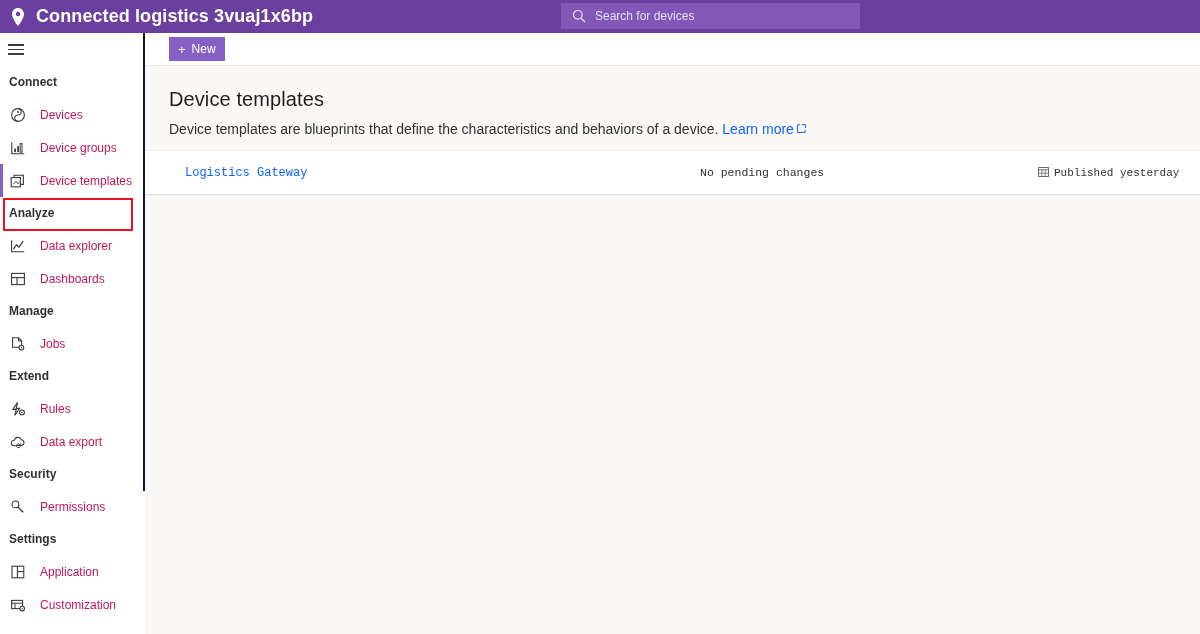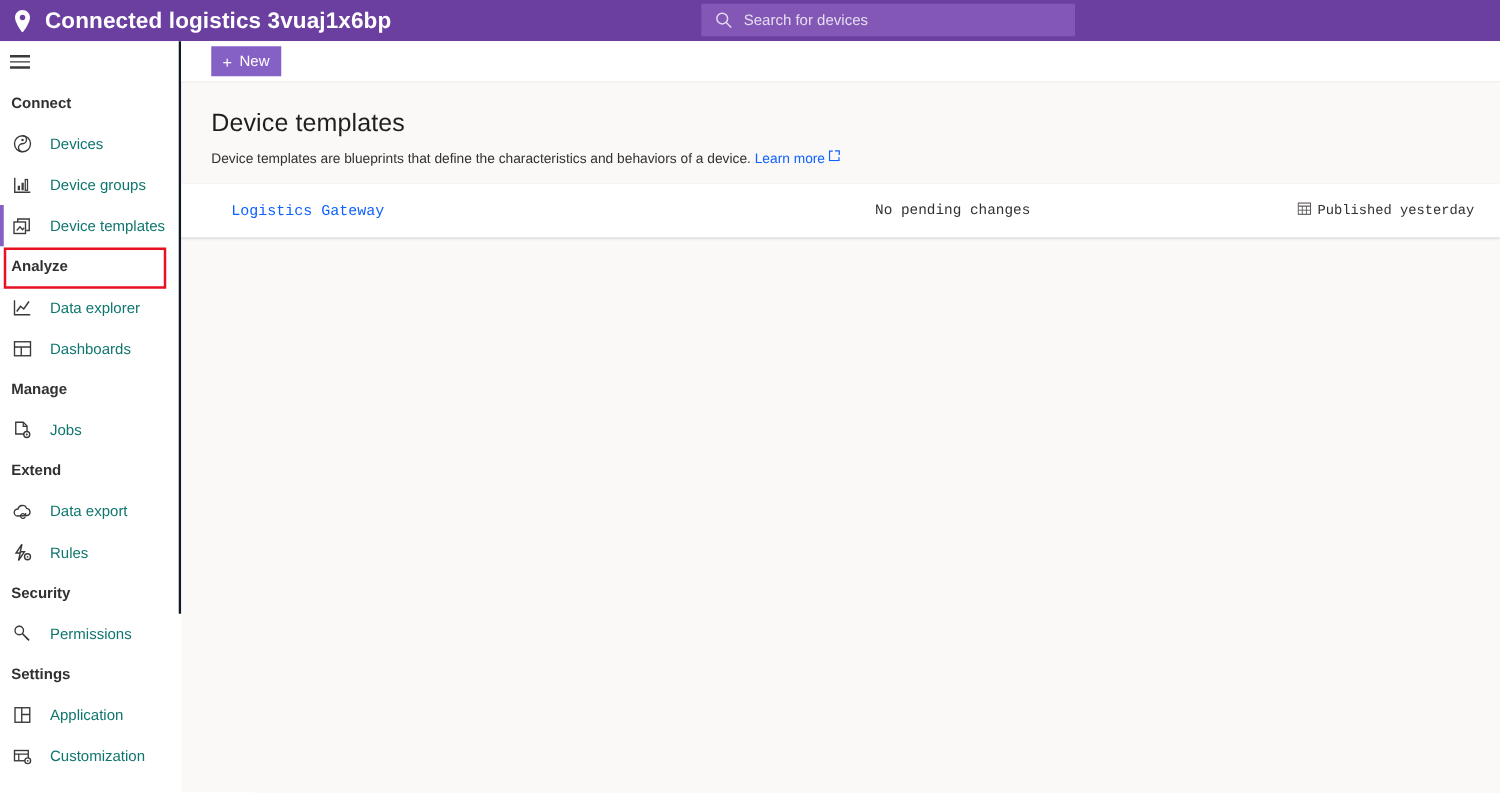--- a/index.html
+++ b/index.html
@@ -73,21 +73,21 @@
   .nav-item {
     position: relative;
     height: 33px; display: flex; align-items: center;
     padding-left: 9px; cursor: pointer;
   }
   .nav-item .nav-icon {
     width: 18px; height: 18px; flex: 0 0 18px;
     display: flex; align-items: center; justify-content: center;
   }
   .nav-item .nav-label {
-    margin-left: 13px; font-size: 12px; color: #0f766e;
+    margin-left: 13px; font-size: 12px; color: #be185d;
     white-space: nowrap;
   }
   .nav-item.selected::before {
     content: ""; position: absolute; left: 0; top: 0;
     width: 3px; height: 33px; background: #8661c5;
   }
   .annotation-box {
     position: absolute; left: 3px; top: 165px;
     width: 130px; height: 33px;
     border: 2px solid #e81123;
@@ -114,21 +114,21 @@
     gap: 6px; padding: 0 9px; cursor: pointer;
   }
   .new-btn .plus { font-size: 13px; line-height: 1; }
 
   .page-head { padding: 22px 24px 0 24px; }
   .page-title {
     font-size: 20px; font-weight: normal; color: #201f1e;
     letter-spacing: .1px;
   }
   .page-desc {
-    margin-top: 9px; font-size: 11px; color: #323130;
+    margin-top: 9px; font-size: 14px; color: #323130;
   }
   .learn-more {
     color: #0f62fe; text-decoration: none; cursor: pointer;
   }
   .ext-icon { display: inline-block; margin-left: 3px; vertical-align: 1px; }
 
   .list-wrap { margin-top: 14px; padding: 0 0 0 0; }
   .tpl-card {
     position: relative;
     height: 43px; background: #ffffff;
@@ -257,37 +257,37 @@
         </svg>
       </span>
       <span class="nav-label">Jobs</span>
     </div>
 
     <div class="nav-section">Extend</div>
 
     <div class="nav-item">
       <span class="nav-icon">
         <svg width="16" height="16" viewBox="0 0 16 16">
+          <path d="M7.6 1.4L2.8 8.4h3.4l-1.4 6 4.8-7H6.2z" fill="none" stroke="#3b3a39" stroke-width="1.1"></path>
+          <circle cx="12" cy="11.4" r="2.4" fill="none" stroke="#3b3a39" stroke-width="1.1"></circle>
+          <circle cx="12" cy="11.4" r=".7" fill="#3b3a39"></circle>
+        </svg>
+      </span>
+      <span class="nav-label">Rules</span>
+    </div>
+
+    <div class="nav-item">
+      <span class="nav-icon">
+        <svg width="16" height="16" viewBox="0 0 16 16">
           <path d="M4 11.8a2.8 2.8 0 0 1 .4-5.6 3.6 3.6 0 0 1 6.9-.5 2.9 2.9 0 0 1 .5 5.7z" fill="none" stroke="#3b3a39" stroke-width="1.1"></path>
           <path d="M9.6 10.4a1.9 1.9 0 1 0 .6 1.9" fill="none" stroke="#3b3a39" stroke-width="1"></path>
           <path d="M10.6 9.4v1.4H9.3" fill="none" stroke="#3b3a39" stroke-width="1"></path>
         </svg>
       </span>
       <span class="nav-label">Data export</span>
-    </div>
-
-    <div class="nav-item">
-      <span class="nav-icon">
-        <svg width="16" height="16" viewBox="0 0 16 16">
-          <path d="M7.6 1.4L2.8 8.4h3.4l-1.4 6 4.8-7H6.2z" fill="none" stroke="#3b3a39" stroke-width="1.1"></path>
-          <circle cx="12" cy="11.4" r="2.4" fill="none" stroke="#3b3a39" stroke-width="1.1"></circle>
-          <circle cx="12" cy="11.4" r=".7" fill="#3b3a39"></circle>
-        </svg>
-      </span>
-      <span class="nav-label">Rules</span>
     </div>
 
     <div class="nav-section">Security</div>
 
     <div class="nav-item">
       <span class="nav-icon">
         <svg width="16" height="16" viewBox="0 0 16 16">
           <circle cx="5.4" cy="5.4" r="3.4" fill="none" stroke="#3b3a39" stroke-width="1.1"></circle>
           <path d="M7.9 7.9l5.4 5.4" stroke="#3b3a39" stroke-width="1.2" fill="none"></path>
           <path d="M11 11.2l1.2 1.2" stroke="#3b3a39" stroke-width="1.2" fill="none"></path>

